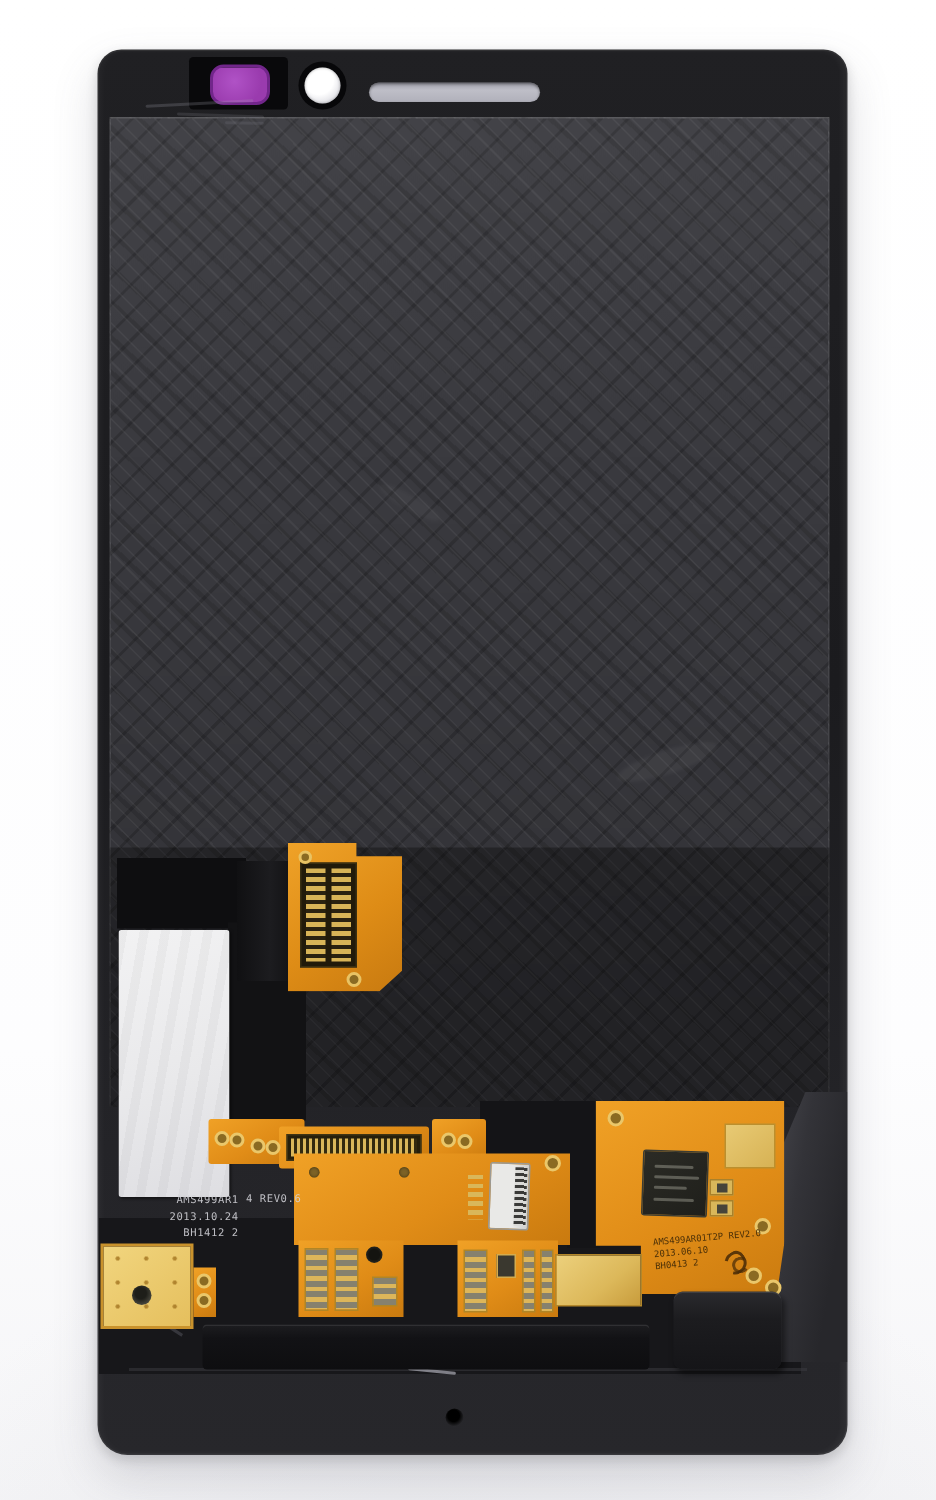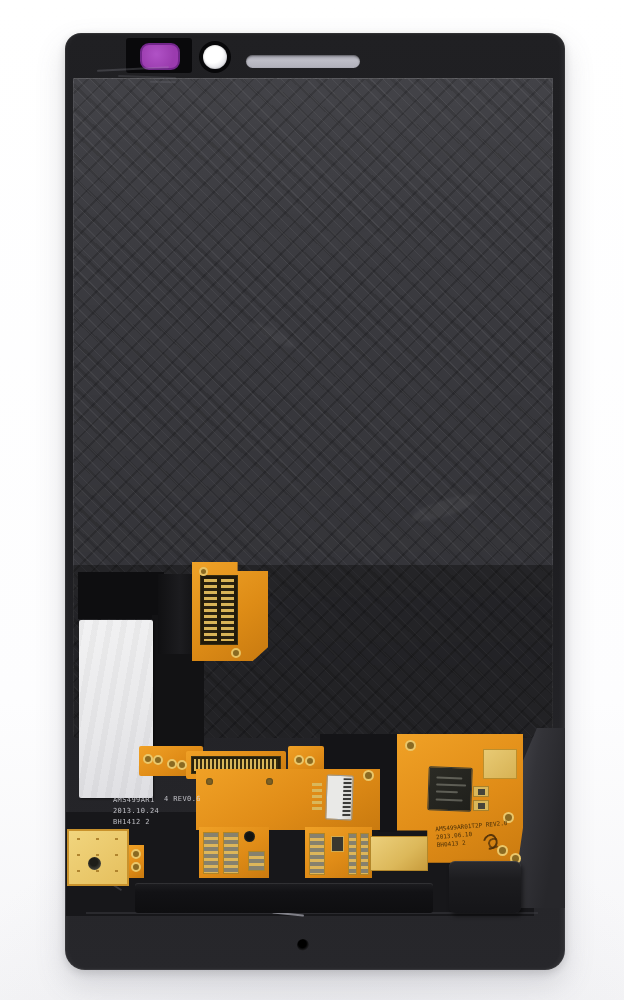--- a/index.html
+++ b/index.html
@@ -159,21 +159,21 @@
   .wire{left:272px;top:913px;width:32px;height:2px;background:#9a9aa2;transform:rotate(6deg);z-index:6;opacity:.8;border-radius:2px;}
   .black-bar{left:135px;top:883px;width:298px;height:30px;z-index:7;border-radius:3px;
     background:linear-gradient(180deg,#1d1d20 0%, #121215 30%, #0e0e10 100%);
     box-shadow:inset 0 1px 0 rgba(255,255,255,.09);}
   .black-conn{left:449px;top:861px;width:72px;height:52px;z-index:8;border-radius:6px;
     background:linear-gradient(180deg,#2a2a2e 0%, #1c1c1f 35%, #151518 100%);
     box-shadow:inset 0 1px 0 rgba(255,255,255,.10), 2px 3px 4px rgba(0,0,0,.5);}
 
   
   .print-panel{left:113px;top:795px;z-index:9;color:rgba(212,212,218,.88);
-    font-family:"DejaVu Sans Mono", monospace;font-size:7px;line-height:11px;letter-spacing:.4px;white-space:nowrap;}
+    font-family:"DejaVu Sans Mono", monospace;font-size:7px;line-height:11px;letter-spacing:.4px;white-space:nowrap;text-align:right;}
   .print-rev{left:164px;top:795px;z-index:9;color:rgba(212,212,218,.88);
     font-family:"DejaVu Sans Mono", monospace;font-size:7px;letter-spacing:.4px;white-space:nowrap;}
   .print-flex{left:436px;top:822px;z-index:9;color:#4d3108;transform:rotate(-5deg);
     font-family:"DejaVu Sans Mono", monospace;font-size:6px;line-height:8px;letter-spacing:0;white-space:nowrap;}
   .flex-logo{position:absolute;left:46px;top:14px;width:15px;height:15px;border:2px solid rgba(70,42,8,.85);
     border-radius:60% 45% 55% 50%;border-left-color:transparent;transform:rotate(-28deg);}
   .flex-logo:after{content:"";position:absolute;left:2px;top:3px;width:7px;height:7px;border:2px solid rgba(70,42,8,.7);
     border-radius:50%;border-right-color:transparent;transform:rotate(20deg);}
 </style>
 </head>

